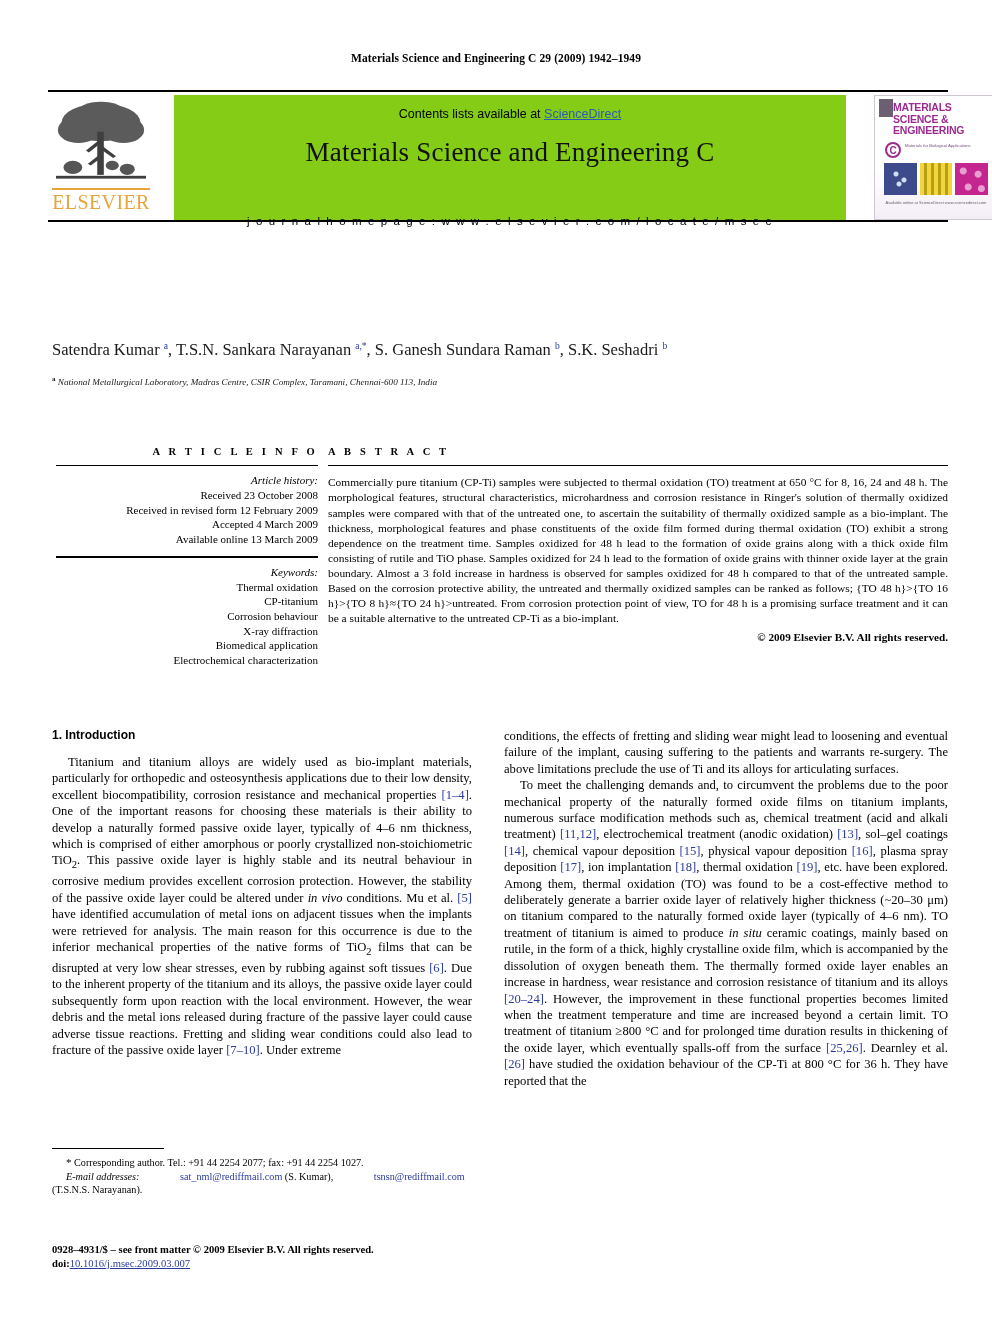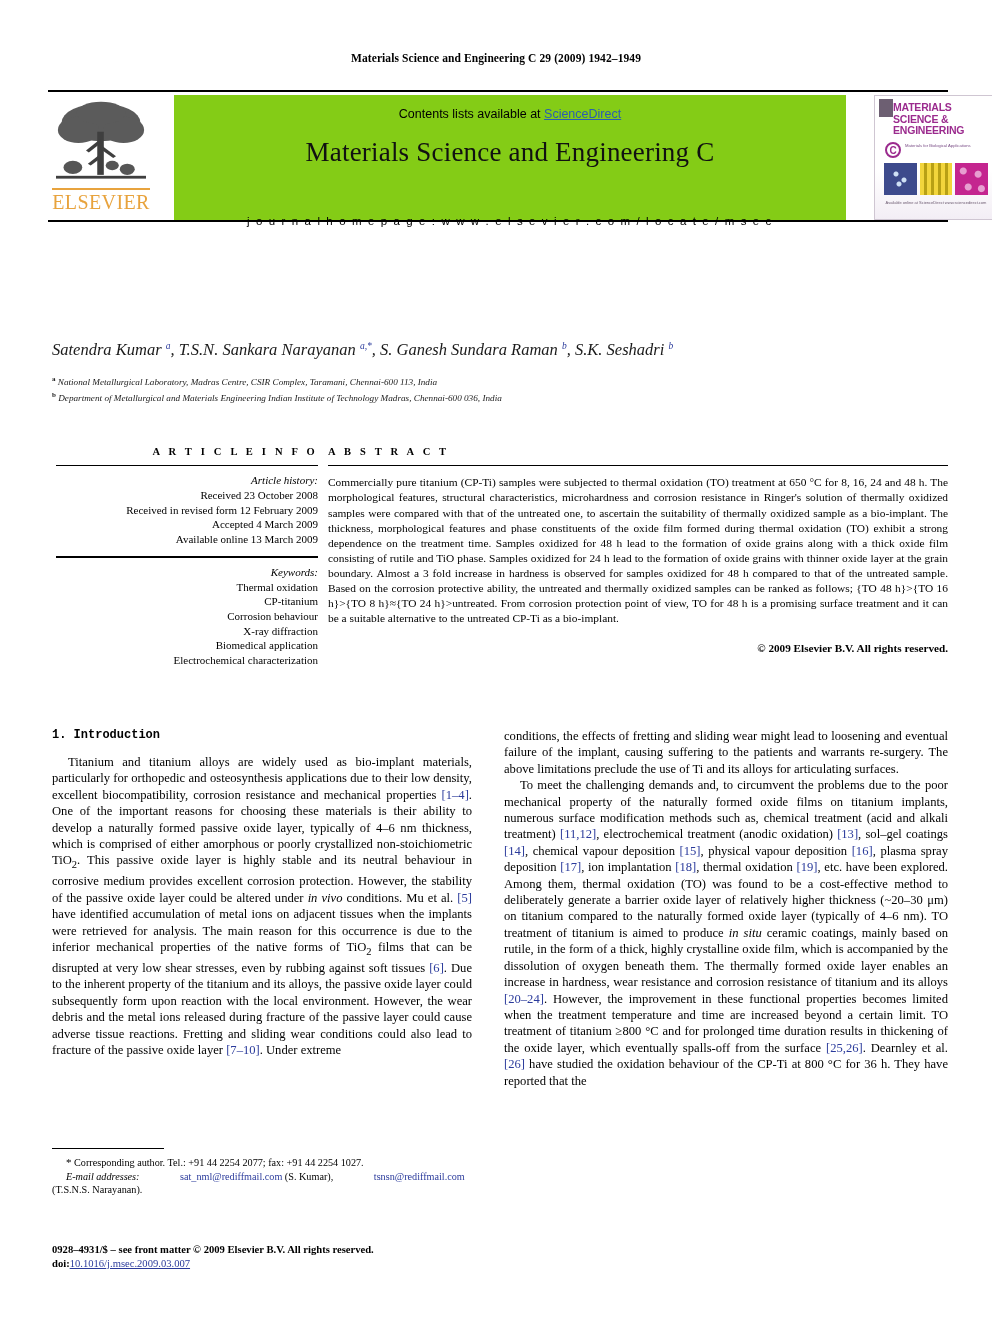--- a/index.html
+++ b/index.html
@@ -243,21 +243,20 @@
     color: #1a1a1a;
     letter-spacing: -0.1px;
   }
   .authors {
     position: absolute;
     left: 52px; top: 340px;
     width: 895px;
     font-family: "Liberation Serif", serif;
     font-size: 16.5px;
     color: #1a1a1a;
-    font-style: italic;
   }
   .authors sup { font-size: 9.5px; color: #2a3a9b; vertical-align: super; }
   .affiliations {
     position: absolute;
     left: 52px; top: 373px;
     width: 895px;
     font-family: "Liberation Serif", serif;
     font-style: italic;
     font-size: 9.2px;
     line-height: 12.5px;
@@ -306,41 +305,41 @@
   }
   .abstract-text {
     margin-top: 9px;
     font-family: "Liberation Serif", serif;
     font-size: 11.4px;
     line-height: 15.1px;
     text-align: justify;
     color: #000;
   }
   .copyright {
-    margin-top: 16px;
+    margin-top: 5px;
     text-align: right;
     font-family: "Liberation Serif", serif;
     font-weight: bold;
     font-size: 11.2px;
     color: #000;
   }
 
   
   .body-left {
     position: absolute;
     left: 52px; top: 728px;
     width: 420px;
   }
   .body-right {
     position: absolute;
     left: 504px; top: 728px;
     width: 444px;
   }
   .sec-title {
-    font-family: Liberation Mono, monospace;
+    font-family: Liberation Sans, sans-serif;
     font-weight: bold;
     font-size: 12px;
     color: #000;
     margin: 0 0 12px 0;
   }
   p.body {
     margin: 0;
     font-family: "Liberation Serif", serif;
     font-size: 12.6px;
     line-height: 16.4px;
@@ -445,21 +444,20 @@
       </div>
       <div class="cover-foot">Available online at ScienceDirect www.sciencedirect.com</div>
     </div>
 
     <div class="header-rule-bottom"></div>
   </div>
 
   <div class="authors">Satendra Kumar <sup>a</sup>, T.S.N. Sankara Narayanan <sup>a,*</sup>, S. Ganesh Sundara Raman <sup>b</sup>, S.K. Seshadri <sup>b</sup></div>
   <div class="affiliations">
     <div><sup>a</sup> <span>National Metallurgical Laboratory, Madras Centre, CSIR Complex, Taramani, Chennai-600 113, India</span></div>
-    <div><sup>b</sup> <span>Department of Metallurgical and Materials Engineering Indian Institute of Technology Madras, Chennai-600 036, India</span></div>
   </div>
 
   <div class="info-col">
     <div class="sec-head">A R T I C L E    I N F O</div>
     <div class="hr-thin"></div>
     <div class="info-block">
       <div class="lbl">Article history:</div>
       <div>Received 23 October 2008</div>
       <div>Received in revised form 12 February 2009</div>
       <div>Accepted 4 March 2009</div>

